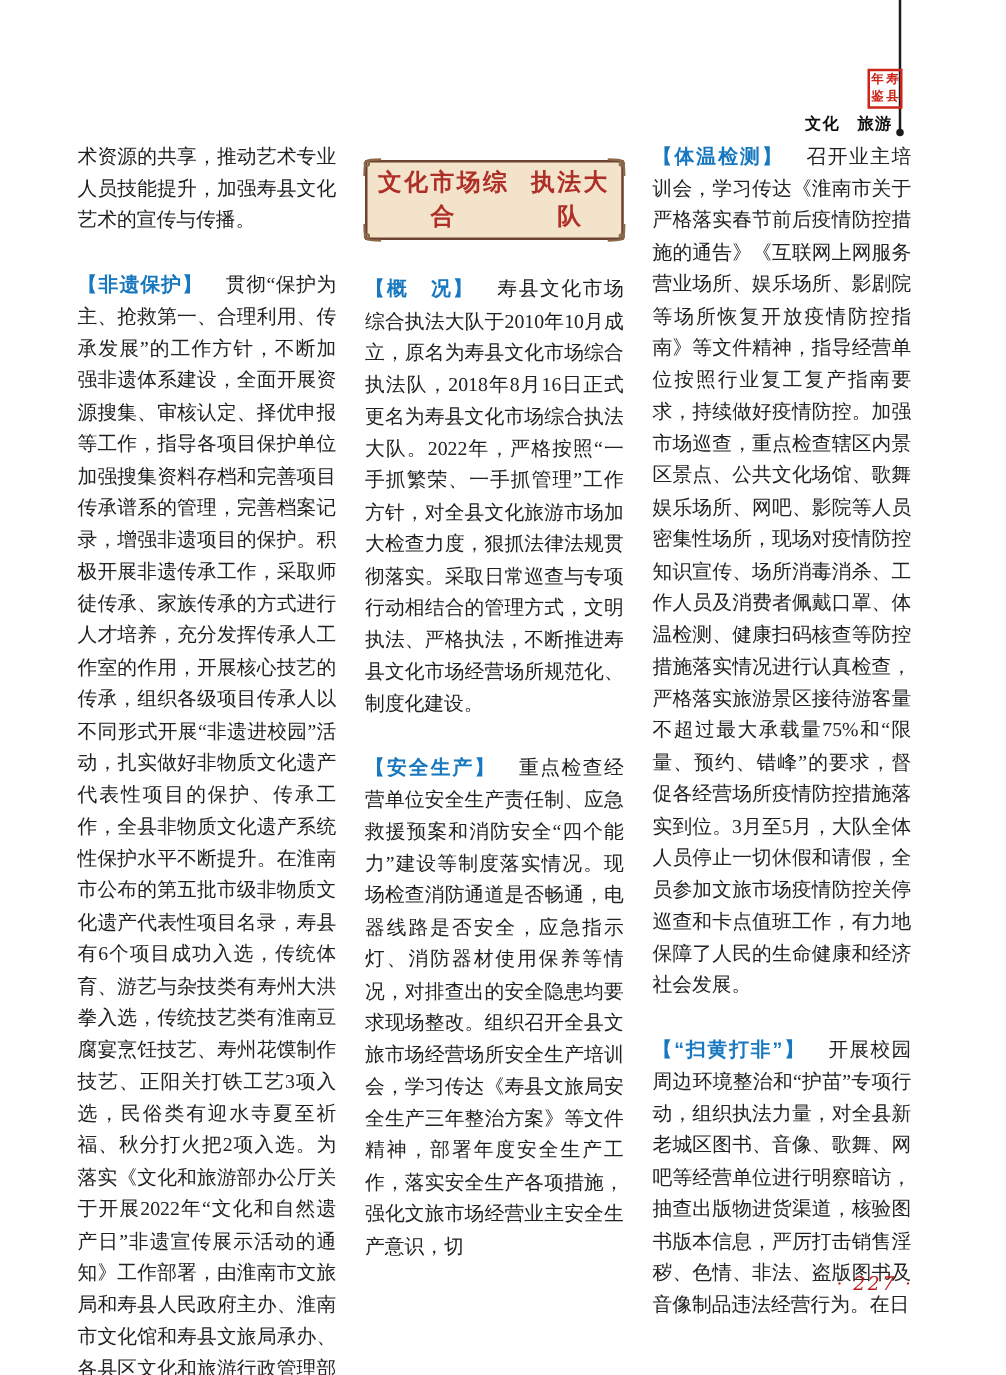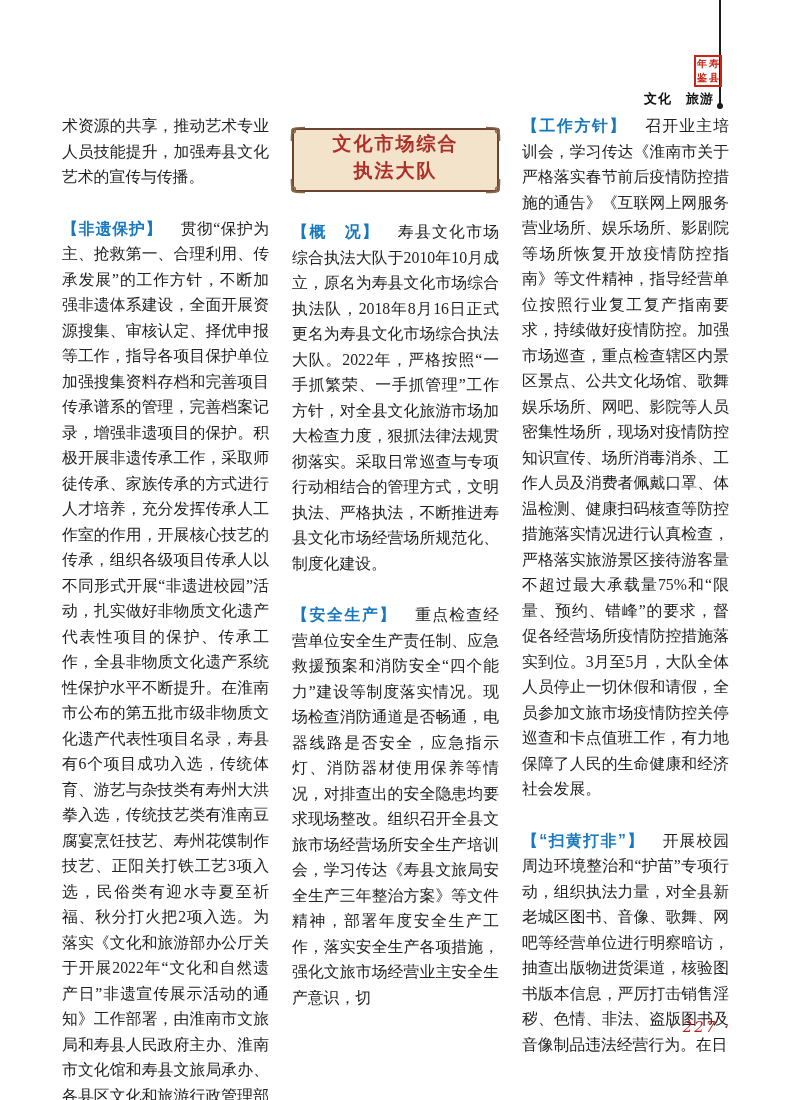--- a/index.html
+++ b/index.html
@@ -96,22 +96,23 @@
   
   .feature-box {
     position: relative;
     box-sizing: border-box;
     width: 207px;
     height: 64px;
     margin: 15px 0 27px 0;
     background: #f3e3cb;
     border: 2px solid #6d4233;
     display: flex;
-    flex-direction: column;
+    flex-direction: row;
     align-items: center;
+    justify-content: center;
   }
   .feature-box .box-line {
     font-family: "Liberation Sans", sans-serif;
     font-weight: bold;
     font-size: 19px;
     line-height: 27px;
     letter-spacing: 2px;
     color: #ae2f28;
     text-align: center;
   }
@@ -189,20 +190,20 @@
   <p class="para" style="margin-top:4px;">
     <span class="entry-label">【概　况】</span><span>寿县文化市场综合执法大队于2010年10月成立，原名为寿县文化市场综合执法队，2018年8月16日正式更名为寿县文化市场综合执法大队。2022年，严格按照“一手抓繁荣、一手抓管理”工作方针，对全县文化旅游市场加大检查力度，狠抓法律法规贯彻落实。采取日常巡查与专项行动相结合的管理方式，文明执法、严格执法，不断推进寿县文化市场经营场所规范化、制度化建设。</span>
   </p>
   <p class="para">
     <span class="entry-label">【安全生产】</span><span>重点检查经营单位安全生产责任制、应急救援预案和消防安全“四个能力”建设等制度落实情况。现场检查消防通道是否畅通，电器线路是否安全，应急指示灯、消防器材使用保养等情况，对排查出的安全隐患均要求现场整改。组织召开全县文旅市场经营场所安全生产培训会，学习传达《寿县文旅局安全生产三年整治方案》等文件精神，部署年度安全生产工作，落实安全生产各项措施，强化文旅市场经营业主安全生产意识，切</span>
   </p>
 </div>
 
 <div class="col col-3">
   <p class="para">
-    <span class="entry-label">【工作方针】</span><span>召开业主培训会，学习传达《淮南市关于严格落实春节前后疫情防控措施的通告》《互联网上网服务营业场所、娱乐场所、影剧院等场所恢复开放疫情防控指南》等文件精神，指导经营单位按照行业复工复产指南要求，持续做好疫情防控。加强市场巡查，重点检查辖区内景区景点、公共文化场馆、歌舞娱乐场所、网吧、影院等人员密集性场所，现场对疫情防控知识宣传、场所消毒消杀、工作人员及消费者佩戴口罩、体温检测、健康扫码核查等防控措施落实情况进行认真检查，严格落实旅游景区接待游客量不超过最大承载量75%和“限量、预约、错峰”的要求，督促各经营场所疫情防控措施落实到位。3月至5月，大队全体人员停止一切休假和请假，全员参加文旅市场疫情防控关停巡查和卡点值班工作，有力地保障了人民的生命健康和经济社会发展。</span>
+    <span class="entry-label">【体温检测】</span><span>召开业主培训会，学习传达《淮南市关于严格落实春节前后疫情防控措施的通告》《互联网上网服务营业场所、娱乐场所、影剧院等场所恢复开放疫情防控指南》等文件精神，指导经营单位按照行业复工复产指南要求，持续做好疫情防控。加强市场巡查，重点检查辖区内景区景点、公共文化场馆、歌舞娱乐场所、网吧、影院等人员密集性场所，现场对疫情防控知识宣传、场所消毒消杀、工作人员及消费者佩戴口罩、体温检测、健康扫码核查等防控措施落实情况进行认真检查，严格落实旅游景区接待游客量不超过最大承载量75%和“限量、预约、错峰”的要求，督促各经营场所疫情防控措施落实到位。3月至5月，大队全体人员停止一切休假和请假，全员参加文旅市场疫情防控关停巡查和卡点值班工作，有力地保障了人民的生命健康和经济社会发展。</span>
   </p>
   <p class="para">
     <span class="entry-label">【“扫黄打非”】</span><span>开展校园周边环境整治和“护苗”专项行动，组织执法力量，对全县新老城区图书、音像、歌舞、网吧等经营单位进行明察暗访，抽查出版物进货渠道，核验图书版本信息，严厉打击销售淫秽、色情、非法、盗版图书及音像制品违法经营行为。在日</span>
   </p>
 </div>
 
 <div class="page-number">· 227 ·</div>
 
 </body></html>

